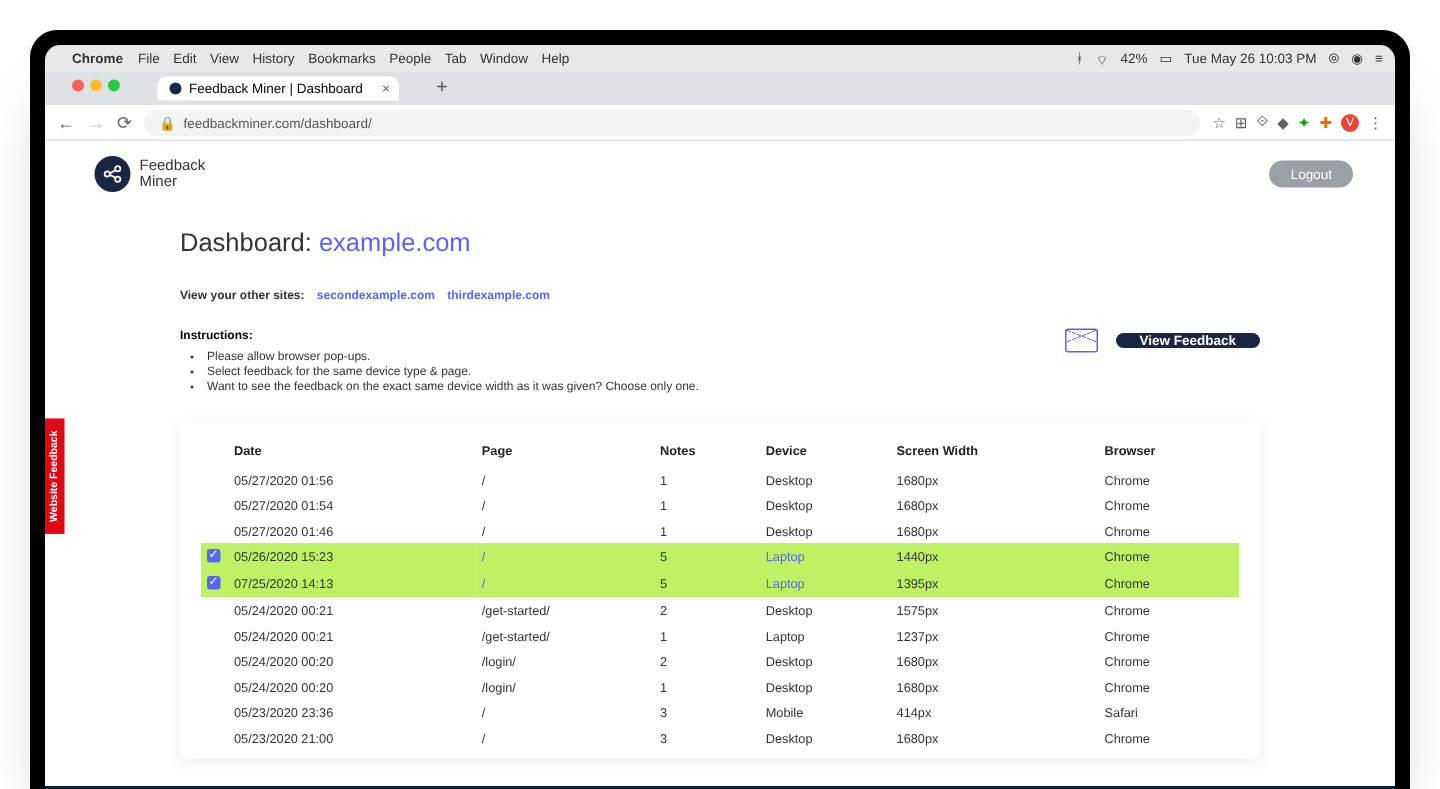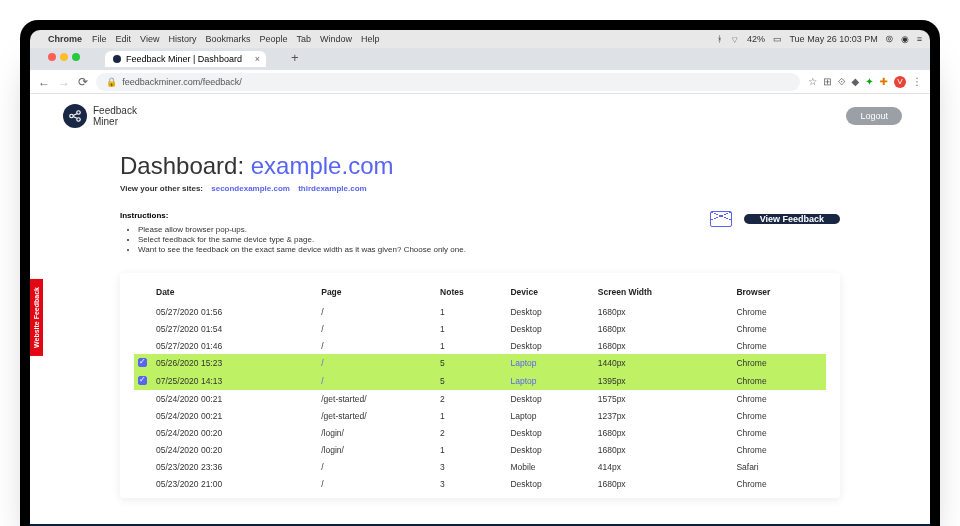--- a/index.html
+++ b/index.html
@@ -22,23 +22,23 @@
 .ext .c{width:12px;height:12px;border-radius:50%;background:#ea4335;color:#fff;font-size:8px;display:flex;align-items:center;justify-content:center}
 .page{background:#fff;height:430px;position:relative;overflow:hidden}
 .side-tab{position:absolute;left:0;top:185px;writing-mode:vertical-rl;background:#e30613;color:#fff;font-size:7px;padding:8px 3px;font-weight:600;transform:rotate(180deg)}
 .topbar{display:flex;align-items:center;padding:10px 28px 8px 33px}
 .logo{display:flex;align-items:center;gap:6px}
 .logo-circ{width:24px;height:24px;border-radius:50%;background:#1a2744;display:flex;align-items:center;justify-content:center}
 .logo-circ svg{width:14px;height:14px}
 .logo-txt{font-size:10px;line-height:1.1;color:#333}
 .logout{margin-left:auto;background:#9aa0a6;color:#fff;border:none;border-radius:12px;padding:4px 14px;font-size:9px;cursor:pointer}
 .content{padding:4px 90px 0 90px}
-h1.dash{font-size:24px;font-weight:400;color:#333;margin-top:12px}
+h1.dash{font-size:17px;font-weight:400;color:#333;margin-top:12px}
 h1.dash .domain{color:#5865f2}
-.other-sites{font-size:8px;margin-top:4px;color:#333}
+.other-sites{font-size:8px;margin-top:20px;color:#333}
 .other-sites b{font-weight:700}
 .other-sites a{color:#5865f2;text-decoration:none;margin-left:6px;font-weight:600}
 .instr-row{display:flex;margin-top:18px;align-items:flex-start;gap:40px}
 .instructions{font-size:8px}
 .instructions b{font-weight:700;display:block;margin-bottom:5px}
 .instructions ul{list-style:disc;padding-left:18px}
 .instructions li{margin-bottom:1px;color:#333}
 .actions{margin-left:auto;display:flex;align-items:center;gap:12px}
 .envelope{width:22px;height:16px;border:1.2px solid #5865f2;border-radius:2px;position:relative}
 .envelope::before{content:"";position:absolute;top:0;left:0;right:0;height:8px;background:linear-gradient(to bottom right,transparent 48%,#5865f2 48%,#5865f2 52%,transparent 52%),linear-gradient(to bottom left,transparent 48%,#5865f2 48%,#5865f2 52%,transparent 52%)}
@@ -91,21 +91,21 @@
   </div>
 
   <div class="urlbar">
     <div class="navbtns">
       <span>←</span>
       <span style="opacity:.4">→</span>
       <span>⟳</span>
     </div>
     <div class="addr">
       <span>🔒</span>
-      <span>feedbackminer.com/feedback/</span>
+      <span>feedbackminer.com/dashboard/</span>
     </div>
     <div class="ext">
       <span>☆</span>
       <span>⊞</span>
       <span>⟐</span>
       <span>◆</span>
       <span style="color:#0a0">✦</span>
       <span style="color:#e37400">✚</span>
       <span class="c">V</span>
       <span>⋮</span>

